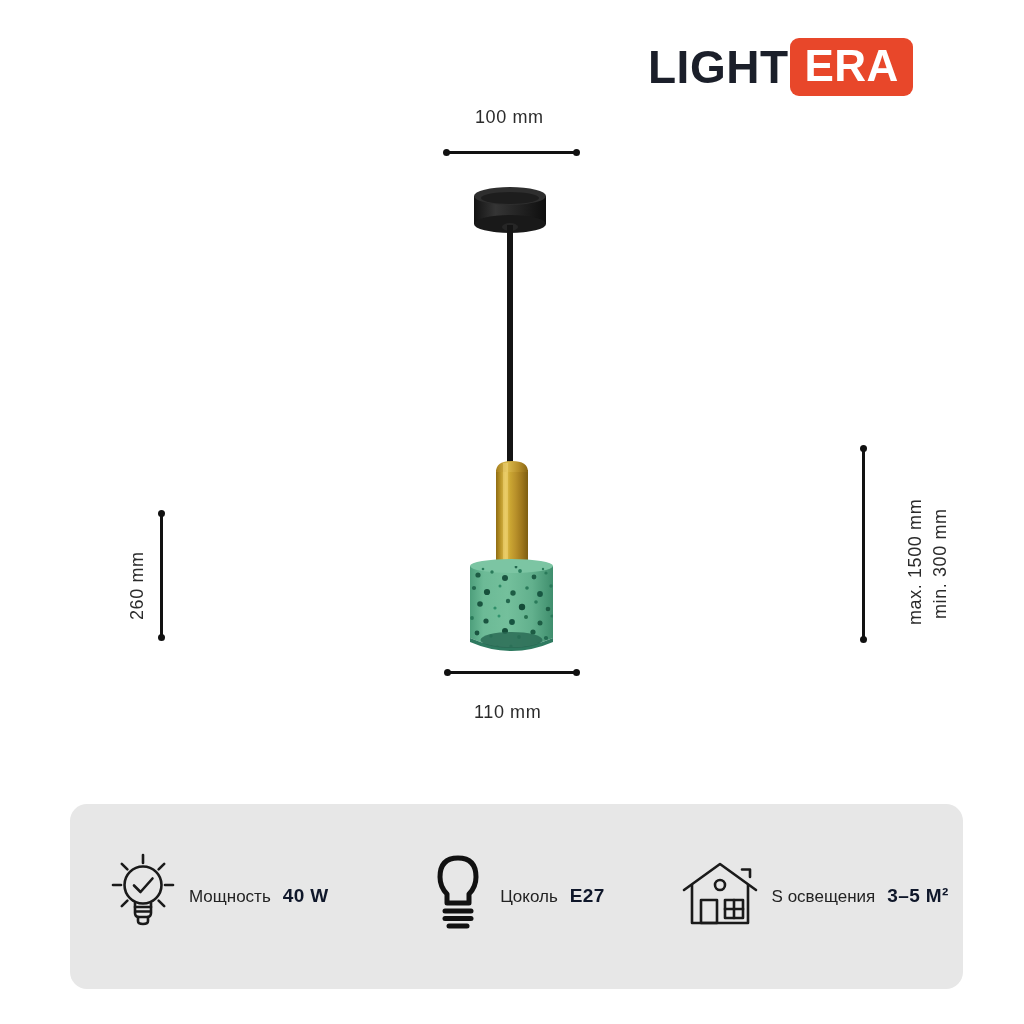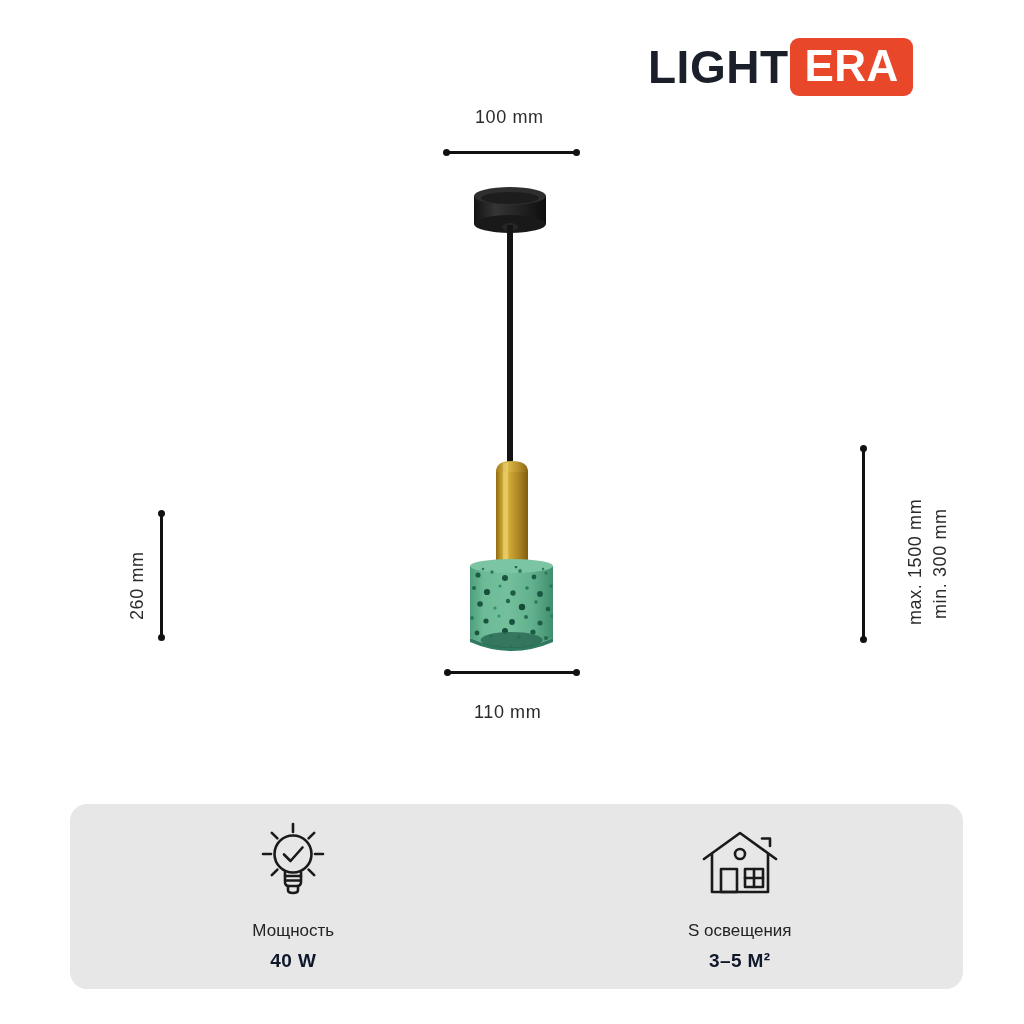--- a/index.html
+++ b/index.html
@@ -124,24 +124,24 @@
     height: 185px;
     background: #e7e7e7;
     border-radius: 17px;
     display: flex;
     align-items: center;
   }
   .spec-item {
     flex: 1 1 0;
     height: 100%;
     display: flex;
-    flex-direction: column;
+    flex-direction: row;
     align-items: center;
     justify-content: center;
-    gap: 4px;
+    gap: 12px;
   }
   .spec-icon {
     height: 82px;
     display: flex;
     align-items: flex-end;
     justify-content: center;
     margin-bottom: 14px;
   }
   .spec-title {
     font-size: 17px;
@@ -305,20 +305,34 @@
             <path d="M26 56 L42 56"></path>
             <path d="M26.5 60.5 L41.5 60.5"></path>
             <path d="M29 66 L29 70 Q29 73 34 73 Q39 73 39 70 L39 66"></path>
           </g>
         </svg>
       </div>
       <div class="spec-title">Мощность</div>
       <div class="spec-value">40 W</div>
     </div>
 
+    <div class="spec-item">
+      <div class="spec-icon">
+        <svg width="60" height="80" viewBox="0 0 60 80">
+          <g fill="none" stroke="#111111" stroke-width="5" stroke-linecap="round" stroke-linejoin="round">
+            <path d="M30 7 Q48 7 48 26 Q48 36 41 43 L41 52 L19 52 L19 43 Q12 36 12 26 Q12 7 30 7 Z"></path>
+            <path d="M17 60 L43 60"></path>
+            <path d="M17 67.5 L43 67.5"></path>
+            <path d="M21 75 L39 75"></path>
+          </g>
+        </svg>
+      </div>
+      <div class="spec-title">Цоколь</div>
+      <div class="spec-value">E27</div>
+    </div>
 
     <div class="spec-item">
       <div class="spec-icon">
         <svg width="80" height="72" viewBox="0 0 80 72">
           <g fill="none" stroke="#1a1a1a" stroke-width="2.6" stroke-linecap="round" stroke-linejoin="round">
             <path d="M4 31 L40 5 L76 31"></path>
             <path d="M62 10.5 L70 10.5 L70 18"></path>
             <path d="M12 26 L12 64 L68 64 L68 26"></path>
             <circle cx="40" cy="26" r="5"></circle>
             <rect x="21" y="41" width="16" height="23"></rect>

